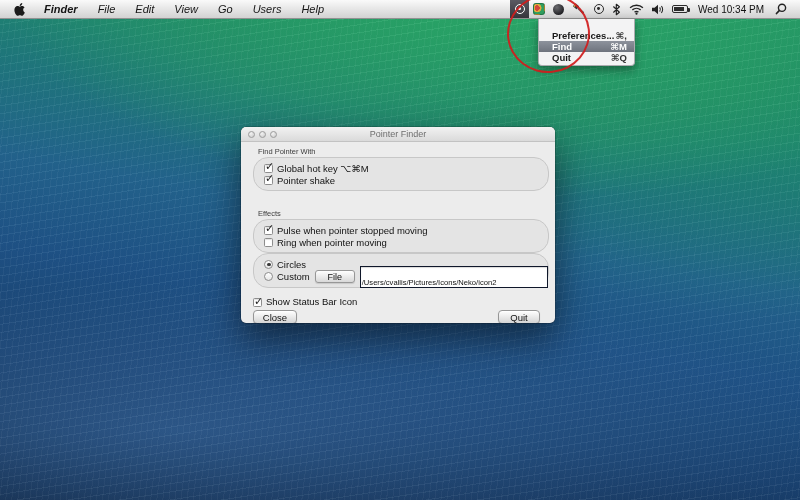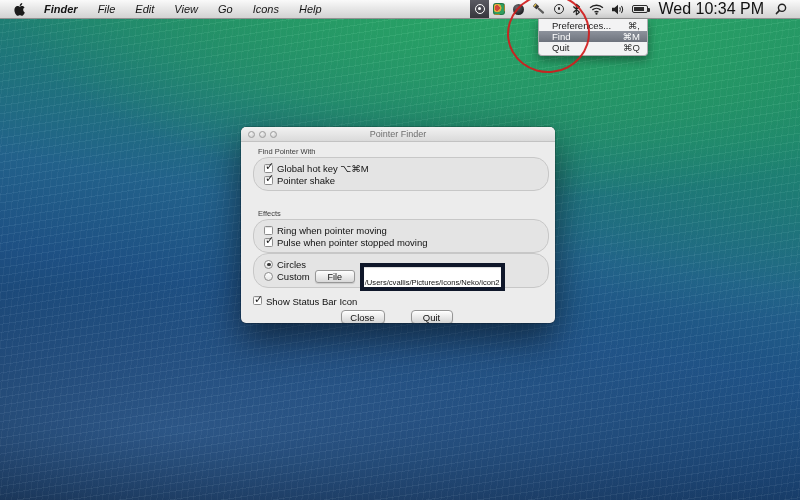--- a/index.html
+++ b/index.html
@@ -45,29 +45,29 @@
     border:0.5px solid rgba(0,0,0,0.25); }
   .app-dark { width:11px; height:11px; border-radius:50%;
     background:radial-gradient(circle at 35% 30%, #6b6b6f, #242428 70%); }
   .target-dark { width:10px; height:10px; border:1.5px solid #2b2b2b; border-radius:50%; position:relative; }
   .target-dark::after { content:""; position:absolute; left:2.1px; top:2.1px; width:2.8px; height:2.8px; border-radius:50%; background:#2b2b2b; }
 
   .battery { position:relative; width:16px; height:8px; border:1px solid #2b2b2b; border-radius:2px; }
   .battery::before { content:""; position:absolute; left:1px; top:1px; bottom:1px; width:10px; background:#2b2b2b; }
   .battery::after { content:""; position:absolute; right:-3px; top:2px; width:2px; height:4px; background:#2b2b2b; border-radius:0 1px 1px 0; }
 
-  .clock { padding:0 7px 0 6px; font-size:16px; color:#111; }
+  .clock { padding:0 7px 0 6px; font-size:10px; color:#111; }
   svg.glyph { display:block; }
 
   
   .status-menu {
-    position:absolute; left:538px; top:19px; width:110px;
+    position:absolute; left:538px; top:19px; width:97px;
     background:#f3f3f4; border:1px solid #acacb0; border-top:none;
     border-radius:0 0 4px 4px; box-shadow:0 4px 10px rgba(0,0,0,0.38);
-    padding:1px 0 2px 0; z-index:30;
+    padding:11px 0 2px 0; z-index:30;font-weight:bold;
   }
   .menu-row { height:11px; display:flex; align-items:center; font-size:9.5px; color:#1a1a1a; padding:0 7px 0 13px; }
   .menu-row .shortcut { margin-left:auto; color:#333; }
   .menu-row.highlighted { background:linear-gradient(#8d929c,#6e737d); color:#fff; }
   .menu-row.highlighted .shortcut { color:#fff; }
 
   
   .red-ellipse {
     position:absolute; left:507px; top:-6px; width:83px; height:79px;
     border:2.6px solid rgba(208,28,28,0.92); border-radius:50%;
@@ -114,29 +114,29 @@
   .ctl-label { font-size:9.5px; color:#111; white-space:nowrap; }
 
   .file-btn {
     width:40px; height:13px; margin-left:5px; flex:none;
     background:linear-gradient(#ffffff,#d8d8d8); border:1px solid #979797;
     border-radius:3px; font-size:9px; color:#111;
     display:flex; align-items:center; justify-content:center;
     box-shadow:0 1px 1px rgba(0,0,0,0.12);
   }
   .path-field {
-    width:145px; height:13px; margin-left:5px; flex:none;
-    background:#fff; border:4px solid #0f172a;
+    width:188px; height:13px; margin-left:5px; flex:none;
+    background:#fff; border:1px solid #0f172a;
     font-size:7.6px; color:#111; line-height:11.5px;
     padding:10px 1px; white-space:nowrap; overflow:hidden;
     box-shadow:inset 0 1px 1px rgba(0,0,0,0.15);
   }
 
-  .bottom-check { display:flex; align-items:flex-start; margin:8px 0 0 0; height:11px; }
-  .btn-row { display:flex; justify-content:center; gap:26px; margin:3px 9px 0 0; }
+  .bottom-check { display:flex; align-items:flex-end; margin:8px 0 0 0; height:11px; }
+  .btn-row { display:flex; justify-content:space-between; gap:26px; margin:3px 9px 0 0; }
   .push-btn {
     height:14px; background:linear-gradient(#ffffff,#d5d5d5);
     border:1px solid #969696; border-radius:4px; font-size:9.5px; color:#111;
     display:flex; align-items:center; justify-content:center;
     box-shadow:0 1px 1px rgba(0,0,0,0.15), inset 0 1px 0 #fff;
   }
   .push-btn.close { width:44px; }
   .push-btn.quit { width:42px; }
 </style>
 </head>
@@ -149,21 +149,21 @@
     <span class="apple">
       <svg class="glyph" width="11" height="13" viewBox="0 0 15 18">
           <path fill="#1b1b1b" d="M12.6 9.4c0-2.2 1.8-3.2 1.9-3.3-1-1.5-2.6-1.7-3.2-1.8-1.4-.1-2.7.8-3.4.8-.7 0-1.8-.8-3-.8C3.4 4.3 2 5.2 1.2 6.6c-1.6 2.7-.4 6.8 1.1 9 .7 1.1 1.6 2.3 2.8 2.2 1.1 0 1.5-.7 2.9-.7s1.7.7 2.9.7c1.2 0 2-1.1 2.7-2.2.9-1.3 1.2-2.5 1.2-2.6-.1 0-2.2-.9-2.2-3.6zM10.4 2.8c.6-.8 1-1.8.9-2.8-.9 0-1.9.6-2.6 1.4-.6.7-1 1.7-.9 2.7 1 .1 2-.5 2.6-1.3z"></path>
         </svg>
     </span>
     <span class="menu-title bold">Finder</span>
     <span class="menu-title">File</span>
     <span class="menu-title">Edit</span>
     <span class="menu-title">View</span>
     <span class="menu-title">Go</span>
-    <span class="menu-title">Icons</span>
+    <span class="menu-title">Users</span>
     <span class="menu-title">Help</span>
   </div>
 
   <div class="menubar-right">
     <span class="status-item extra-active">
       <span class="ring-icon"></span>
     </span>
     <span class="status-item">
       <span class="app-colorful"></span>
     </span>
@@ -252,26 +252,26 @@
       </div>
       <div class="row">
         <span class="checkbox checked"></span>
         <span class="ctl-label">Pointer shake</span>
       </div>
     </div>
 
     <div class="group-label spaced">Effects</div>
     <div class="group-box">
       <div class="row">
+        <span class="checkbox checked"></span>
+        <span class="ctl-label">Pulse when pointer stopped moving</span>
+      </div>
+      <div class="row">
         <span class="checkbox"></span>
         <span class="ctl-label">Ring when pointer moving</span>
-      </div>
-      <div class="row">
-        <span class="checkbox checked"></span>
-        <span class="ctl-label">Pulse when pointer stopped moving</span>
       </div>
     </div>
 
     <div class="group-box">
       <div class="row">
         <span class="radio selected"></span>
         <span class="ctl-label">Circles</span>
       </div>
       <div class="row" style="height:13px">
         <span class="radio"></span>

